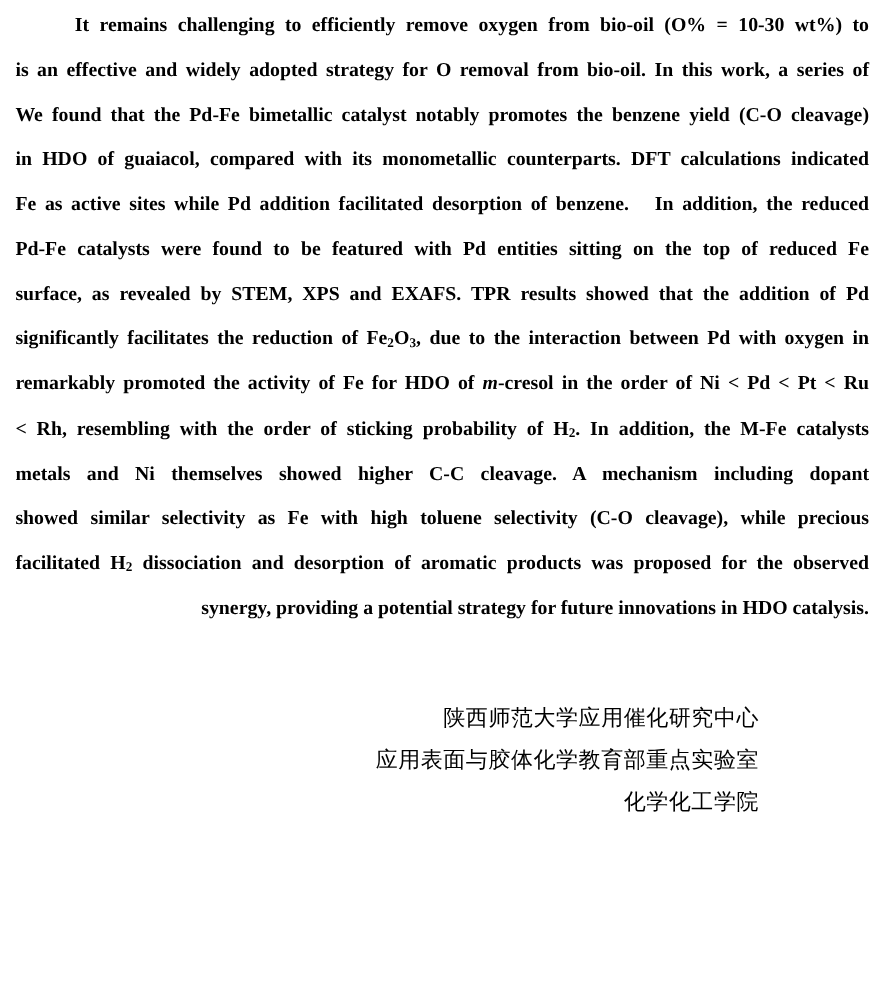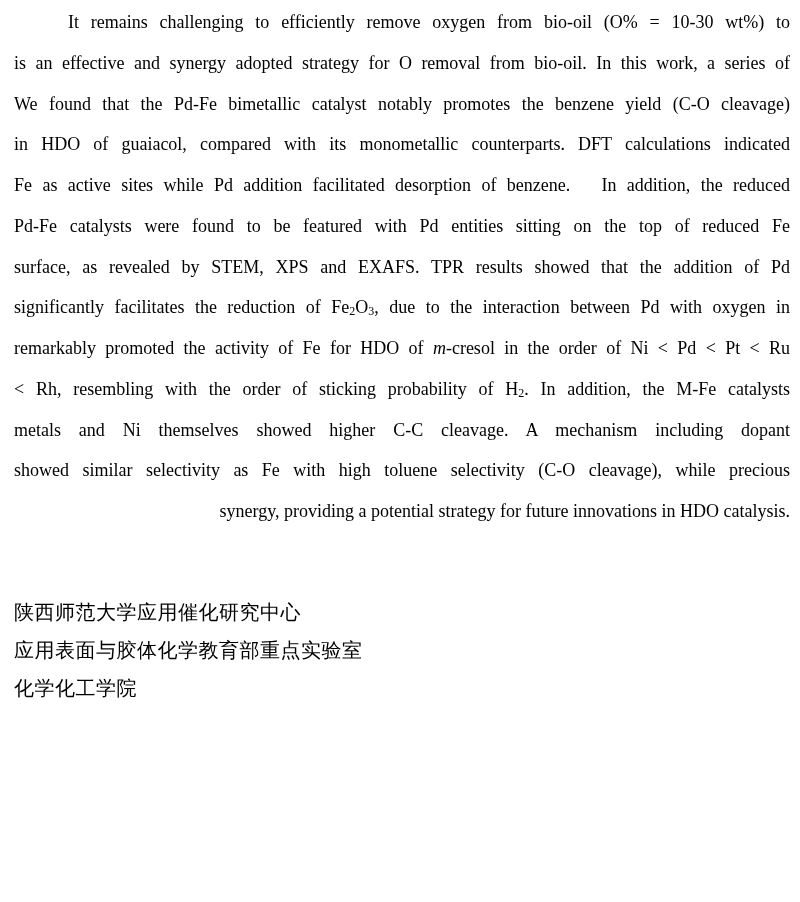--- a/index.html
+++ b/index.html
@@ -12,20 +12,21 @@
     height: 902px;
     overflow: hidden;
     color: #000000;
     font-family: "Liberation Serif", "DejaVu Serif", serif;
   }
   .doc {
     padding: 2px 10px 0 14px;
   }
   .abstract {
     width: 776px;
+    font-weight: bold;
   }
   .abs-line {
     width: 776px;
     height: 40.75px;
     line-height: 40.75px;
     font-size: 18px;
     white-space: normal;
   }
   .abs-line.justify {
     text-align: justify;
@@ -43,45 +44,46 @@
     line-height: 0;
   }
   .ital {
     font-style: italic;
   }
   .aff-block {
     box-sizing: border-box;
     width: 776px;
     margin-top: 61px;
     padding-right: 100px;
-    text-align: left;
+    text-align: right;
   }
   .aff-line {
     font-size: 20px;
     line-height: 38px;
     letter-spacing: 0.5px;
   }
 </style>
 </head>
 <body>
 
 <div class="doc">
   <div class="abstract">
       <div class="abs-line justify indent"><span>It remains challenging to efficiently remove oxygen from bio-oil (O% = 10-30 wt%) to</span></div>
-      <div class="abs-line justify"><span>is an effective and synergy adopted strategy for O removal from bio-oil. In this work, a series of</span></div>
+      <div class="abs-line justify"><span>is an effective and widely adopted strategy for O removal from bio-oil. In this work, a series of</span></div>
       <div class="abs-line justify"><span>We found that the Pd-Fe bimetallic catalyst notably promotes the benzene yield (C-O cleavage)</span></div>
       <div class="abs-line justify"><span>in HDO of guaiacol, compared with its monometallic counterparts. DFT calculations indicated</span></div>
       <div class="abs-line justify"><span>Fe as active sites while Pd addition facilitated desorption of benzene.&nbsp;&nbsp; In addition, the reduced</span></div>
       <div class="abs-line justify"><span>Pd-Fe catalysts were found to be featured with Pd entities sitting on the top of reduced Fe</span></div>
       <div class="abs-line justify"><span>surface, as revealed by STEM, XPS and EXAFS. TPR results showed that the addition of Pd</span></div>
       <div class="abs-line justify"><span>significantly facilitates the reduction of Fe</span><span class="sub">2</span><span>O</span><span class="sub">3</span><span>, due to the interaction between Pd with oxygen in</span></div>
       <div class="abs-line justify"><span>remarkably promoted the activity of Fe for HDO of </span><span class="ital">m</span><span>-cresol in the order of Ni &lt; Pd &lt; Pt &lt; Ru</span></div>
       <div class="abs-line justify"><span>&lt; Rh, resembling with the order of sticking probability of H</span><span class="sub">2</span><span>. In addition, the M-Fe catalysts</span></div>
       <div class="abs-line justify"><span>metals and Ni themselves showed higher C-C cleavage. A mechanism including dopant</span></div>
       <div class="abs-line justify"><span>showed similar selectivity as Fe with high toluene selectivity (C-O cleavage), while precious</span></div>
+      <div class="abs-line justify"><span>facilitated H</span><span class="sub">2</span><span> dissociation and desorption of aromatic products was proposed for the observed</span></div>
       <div class="abs-line plain"><span>synergy, providing a potential strategy for future innovations in HDO catalysis.</span></div>
     </div>
   <div class="aff-block">
       <div class="aff-line">陕西师范大学应用催化研究中心</div>
       <div class="aff-line">应用表面与胶体化学教育部重点实验室</div>
       <div class="aff-line">化学化工学院</div>
     </div>
 </div>
 
 </body></html>

